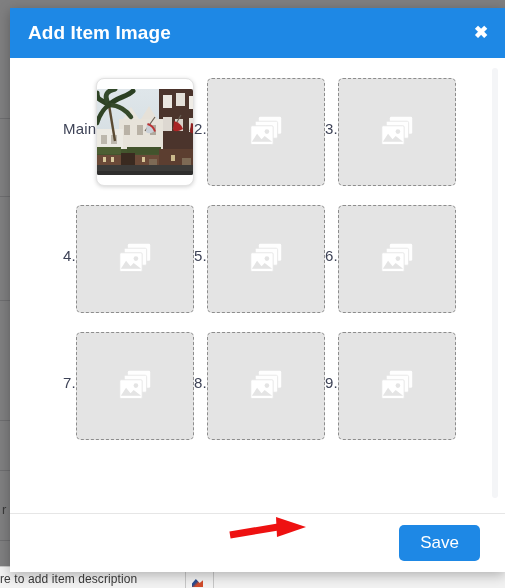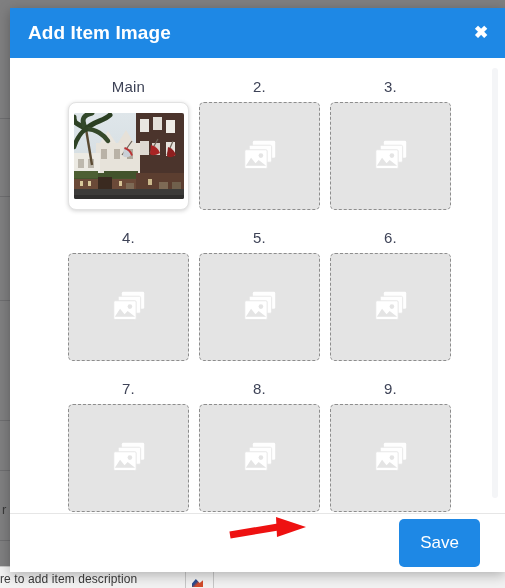--- a/index.html
+++ b/index.html
@@ -170,21 +170,21 @@
     display: grid;
     grid-template-columns: repeat(3, 131px);
     column-gap: 0px;
     row-gap: 0px;
     margin-left: 53px;
     width: 400px;
   }
   .cell {
     width: 131px;
     display: flex;
-    flex-direction: column;
+    flex-direction: row;
     align-items: center;
     margin-bottom: 19px;
   }
   .cell-label {
     font-size: 15px;
     color: #3e4357;
     margin-bottom: 7px;
     letter-spacing: .2px;
     font-family: "Liberation Sans", sans-serif;
   }
@@ -255,21 +255,21 @@
     justify-content: flex-end;
     padding-right: 25px;
     position: relative;
   }
   .btn-save {
     background: #1e88e5;
     color: #ffffff;
     border: none;
     border-radius: 5px;
     padding: 0 21px;
-    height: 48px;
+    height: 36px;
     font-size: 17px;
     cursor: pointer;
     font-family: "Liberation Sans", sans-serif;
   }
   .btn-cancel {
     background: transparent;
     color: #2b2b2b;
     border: none;
     font-size: 17px;
     margin-left: 18px;

